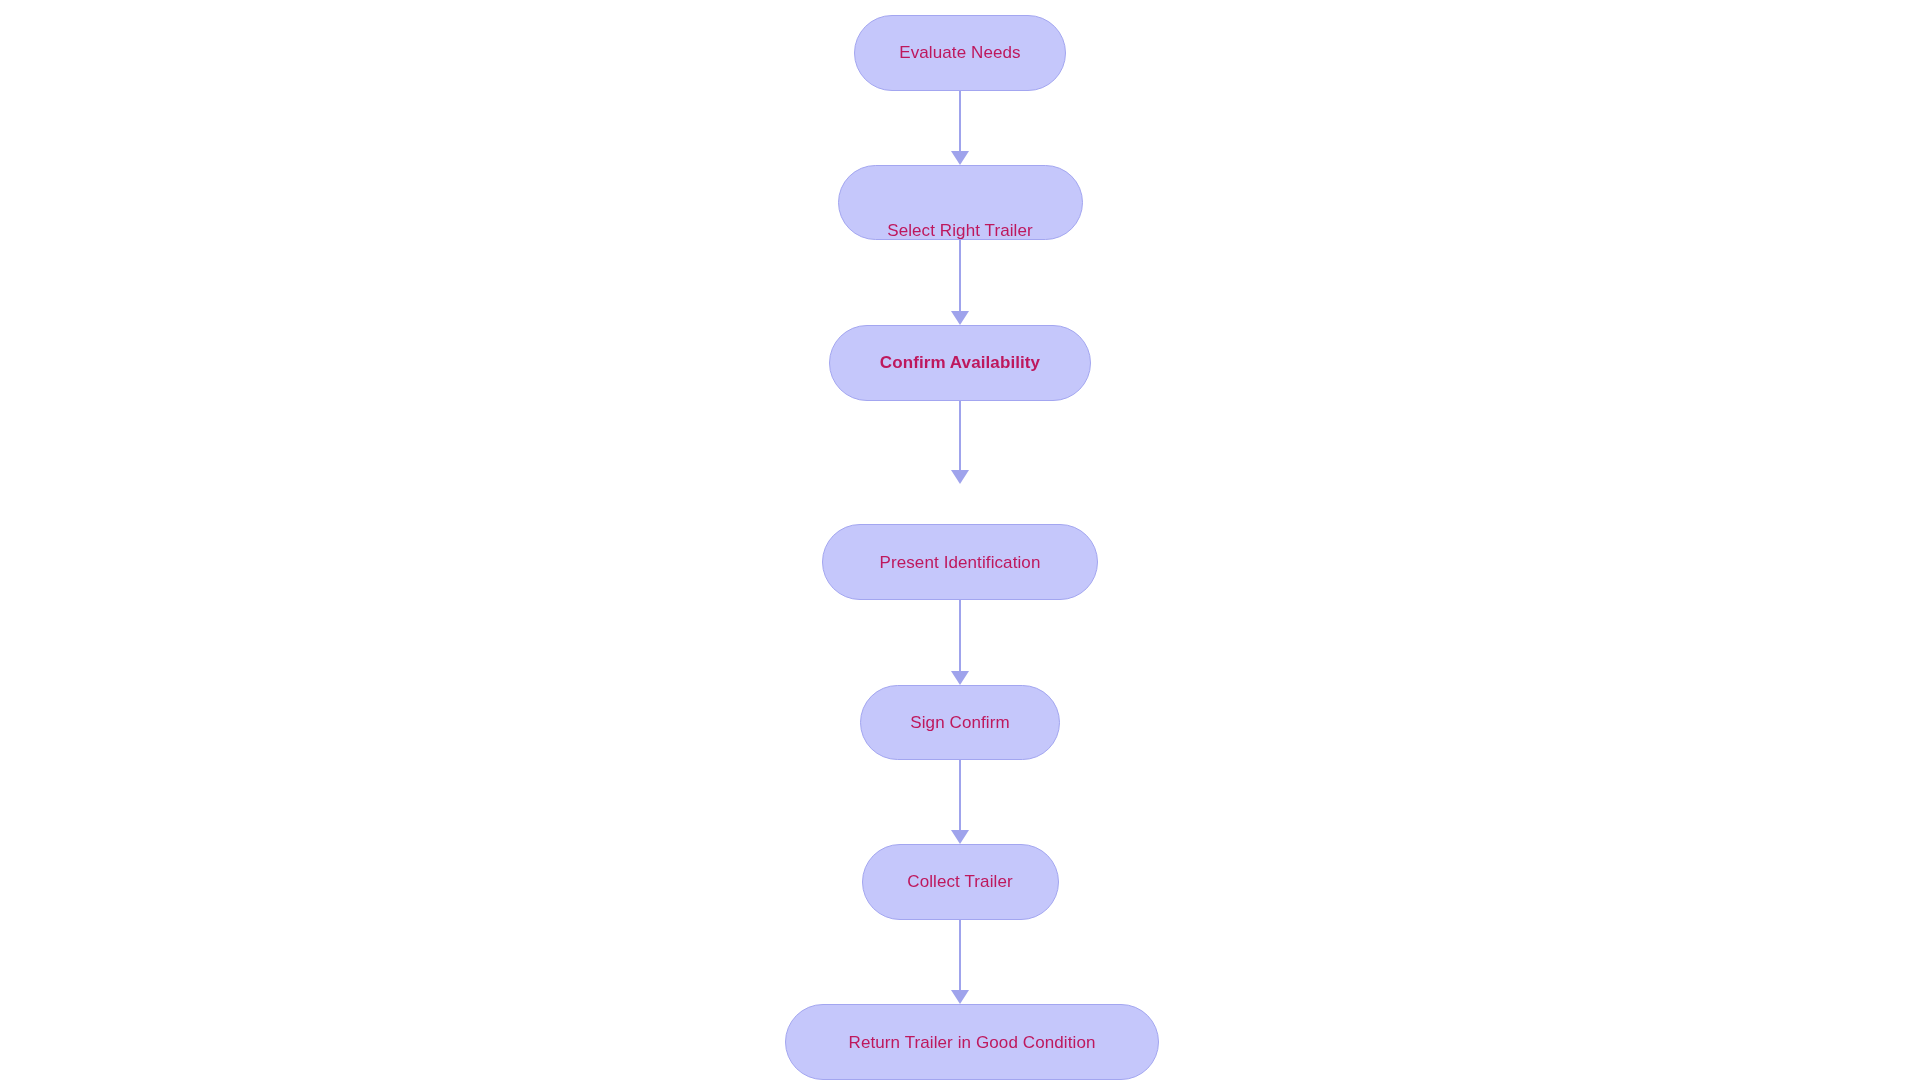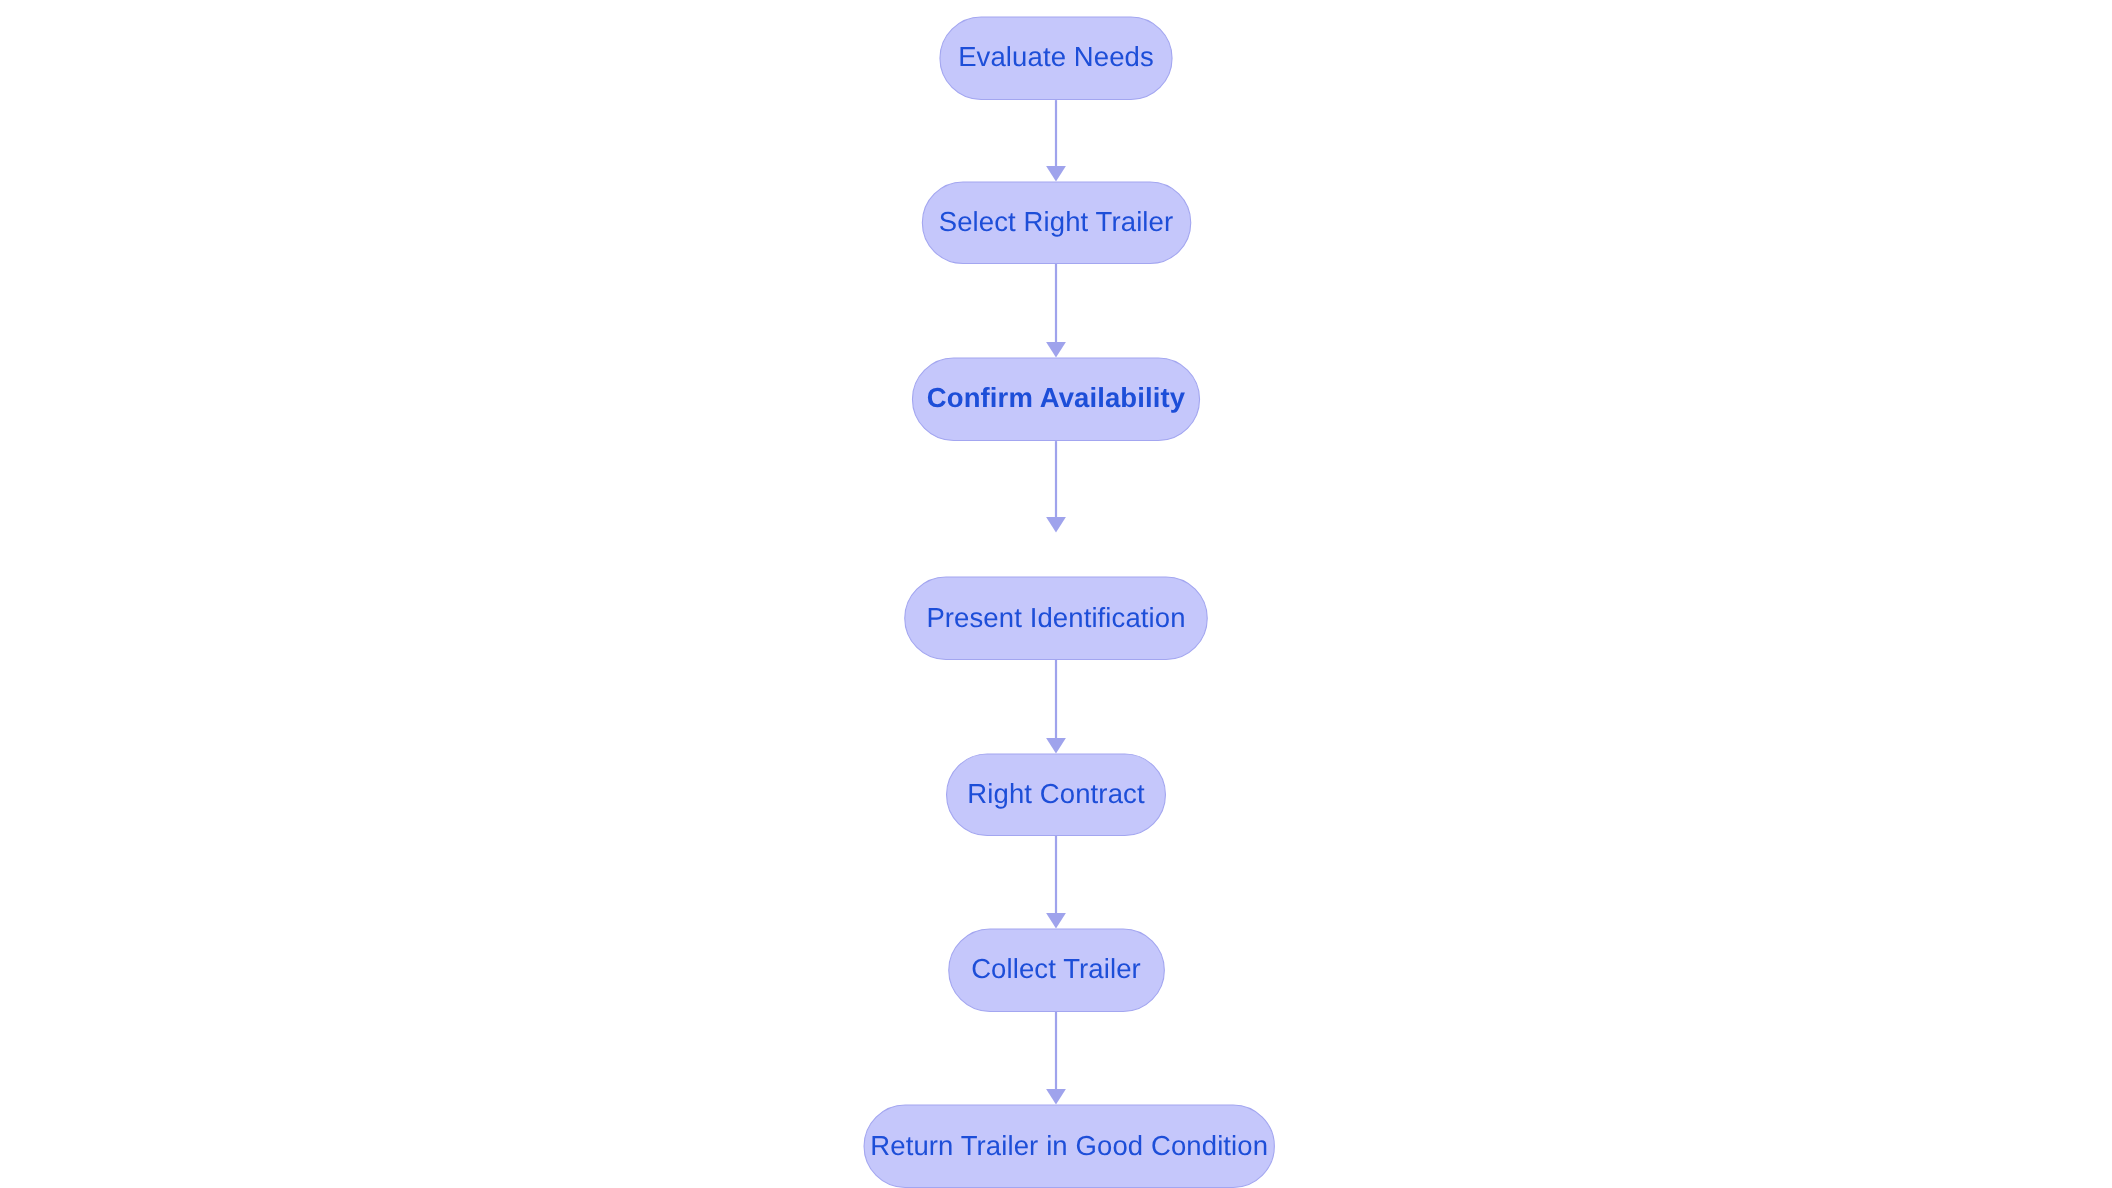--- a/index.html
+++ b/index.html
@@ -41,23 +41,23 @@
     display: flex;
     align-items: center;
     justify-content: center;
     padding: 0 30px;
     position: relative;
     z-index: 2;
   }
 
   .node-label {
     font-family: "Liberation Sans", sans-serif;
-    font-size: 25px;
+    font-size: 17px;
     line-height: 1;
-    color: #1d4ed8;
+    color: #be185d;
     white-space: nowrap;
     letter-spacing: 0.1px;
   }
 
   
   .connector {
     position: relative;
     width: 40px;
     display: flex;
     flex-direction: column;
@@ -74,21 +74,21 @@
     width: 0;
     height: 0;
     border-left: 9px solid transparent;
     border-right: 9px solid transparent;
     border-top: 14px solid #9fa3ec;
     margin-top: -1px;
   }
 
   
   .n0 { width: 212px; }
-  .n1 { width: 245px; }
+  .n1 { width: 245px; align-items: flex-end; }
   .n2 { width: 262px; font-weight: bold; }
   .n3 { width: 276px; margin-top: 40px; }
   .n4 { width: 200px; }
   .n5 { width: 197px; }
   .n6 { width: 374px; margin-left: 24px; }
 
   .c0 { height: 76px; }
   .c1 { height: 87px; }
   .c2 { height: 86px; }
   .c3 { height: 87px; }
@@ -135,21 +135,21 @@
     <div class="node n3">
       <span class="node-label">Present Identification</span>
     </div>
 
     <div class="connector c3">
       <div class="connector-line"></div>
       <div class="connector-arrow"></div>
     </div>
 
     <div class="node n4">
-      <span class="node-label">Right Contract</span>
+      <span class="node-label">Sign Confirm</span>
     </div>
 
     <div class="connector c4">
       <div class="connector-line"></div>
       <div class="connector-arrow"></div>
     </div>
 
     <div class="node n5">
       <span class="node-label">Collect Trailer</span>
     </div>

